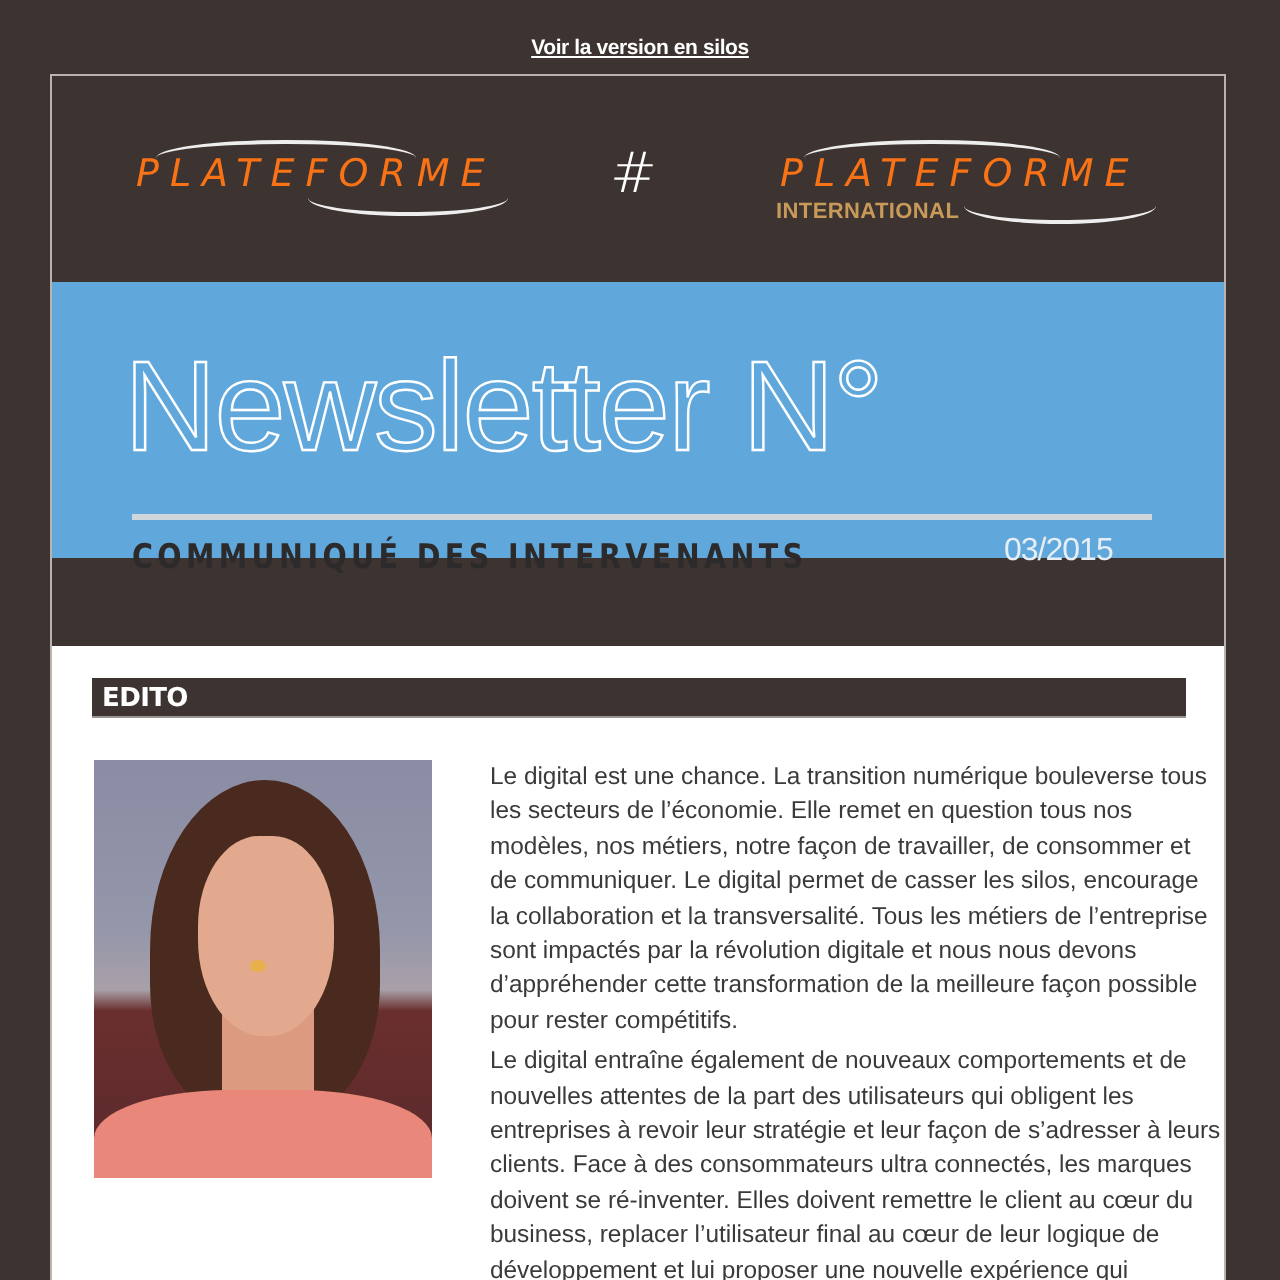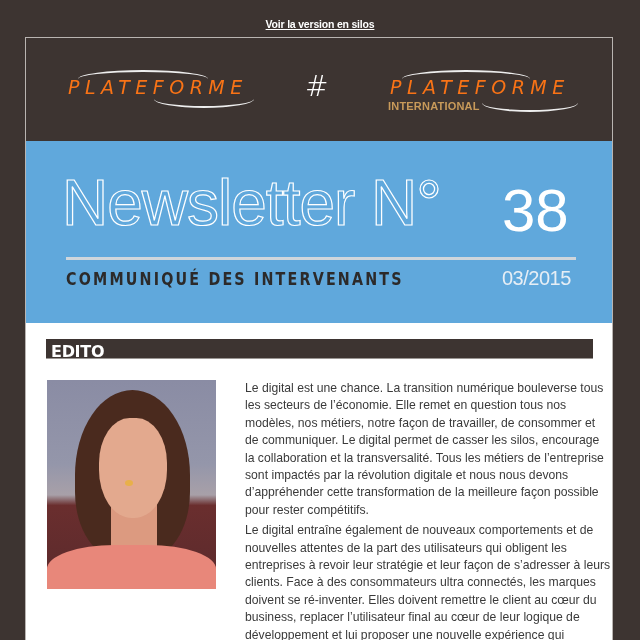--- a/index.html
+++ b/index.html
@@ -46,21 +46,21 @@
     .hash {
       position: absolute; left: 279px; top: 32px; color: #ffffff;
       font-family: "DejaVu Sans", sans-serif; font-size: 28px; font-weight: 200;
     }
     .intl {
       position: absolute; left: 362px; top: 62px; color: #c89a5a;
       font-family: "Liberation Sans", sans-serif; font-weight: bold;
       font-size: 11px; letter-spacing: 0.2px;
     }
     .banner {
-      position: absolute; top: 103px; left: 0; width: 586px; height: 182px;
+      position: absolute; top: 103px; left: 0; width: 586px; height: 138px;
       background: #60a8dc;
     }
     .nl-title {
       position: absolute; left: 36px; top: 30px; color: #ffffff;
       font-family: "Liberation Sans", sans-serif; font-weight: 100;
       font-size: 64px; letter-spacing: -1px; line-height: 1;
       -webkit-text-stroke: 0px;
     }
     .nl-title .thin { font-weight: normal; color: transparent; -webkit-text-stroke: 1.2px #ffffff; }
     .nl-number {
@@ -71,33 +71,33 @@
       position: absolute; left: 40px; top: 116px; width: 510px; height: 3px;
       background: #cfd6dc;
     }
     .subtitle {
       position: absolute; left: 40px; top: 128px; color: #2c2a2a;
       font-family: "DejaVu Sans", sans-serif; font-weight: bold;
       font-size: 17px; letter-spacing: 2.6px; transform: scaleX(0.84); transform-origin: left;
     }
     .date {
       position: absolute; left: 476px; top: 126px; color: #e6eef5;
-      font-family: "Liberation Sans", sans-serif; font-size: 20px; letter-spacing: -0.5px;
+      font-family: "Liberation Sans", sans-serif; font-size: 16px; letter-spacing: -0.5px;
     }
     .content {
       position: absolute; top: 285px; left: 0; width: 586px; height: 340px;
       background: #ffffff;
     }
     .edito-bar {
       position: absolute; top: 16px; left: 20px; width: 547px; height: 19px;
       background: #3d3431; border-bottom: 1px solid #9a9592;
     }
     .edito-bar span {
       position: absolute; left: 5px; top: 3px; color: #ffffff;
-      font-family: "DejaVu Sans", sans-serif; font-weight: bold; font-size: 16px; letter-spacing: -0.3px;
+      font-family: "DejaVu Sans", sans-serif; font-weight: bold; font-size: 13px; letter-spacing: -0.3px;
     }
     .photo {
       position: absolute; top: 57px; left: 21px; width: 169px; height: 209px;
       overflow: hidden;
       background: linear-gradient(180deg, #8a8ca4 0%, #9496aa 40%, #a8a0a8 55%, #6a2e2e 60%, #5a2a2c 100%);
     }
     .hair {
       position: absolute; left: 28px; top: 10px; width: 115px; height: 170px;
       background: #4a2a1e; border-radius: 50% 50% 40% 40%;
     }
@@ -140,21 +140,20 @@
     <div class="hash">#</div>
 
     <div class="arc arc-up" style="left:376px; top:32px; width:128px;"></div>
     <div class="logo logo-right">PLATEFORME</div>
     <div class="intl">INTERNATIONAL</div>
     <div class="arc arc-down" style="left:456px; top:56px; width:96px;"></div>
   </div>
 
   <div class="banner">
     <div class="nl-title"><span class="thin">Newsletter N°</span></div>
-    <div class="nl-number">38</div>
     <div class="banner-rule"></div>
     <div class="subtitle">COMMUNIQUÉ DES INTERVENANTS</div>
     <div class="date">03/2015</div>
   </div>
 
   <div class="content">
     <div class="edito-bar">
       <span>EDITO</span>
     </div>
 

